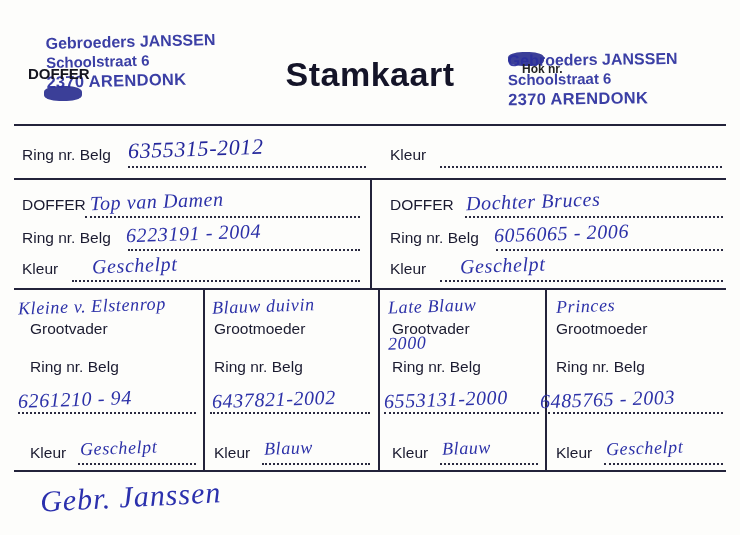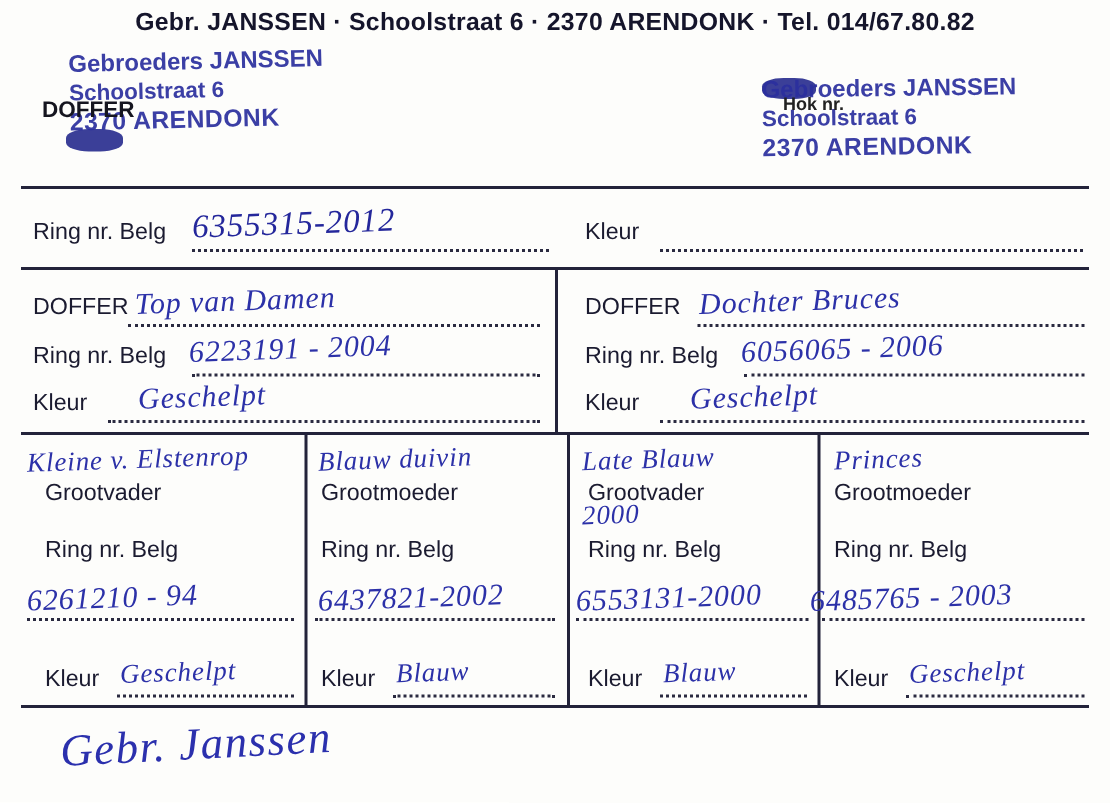--- a/index.html
+++ b/index.html
@@ -153,21 +153,21 @@
     transform: rotate(-3deg);
     letter-spacing: 1px;
     white-space: nowrap;
   }
 </style>
 </head>
 <body>
 
 <div class="card">
 
-  <div class="header-line">Gebr. JANSSEN · Schoolstraat 6 · 2370 ARENDONK · Tel. 014/67.80.82</div>
+  <div class="title">Stamkaart</div>
 
   <div class="blot b1"></div>
   <div class="stamp left">
     <div>Gebroeders JANSSEN</div>
     <div class="s-line2">Schoolstraat 6</div>
     <div class="s-line3">2370  ARENDONK</div>
   </div>
   <div class="stamp-dark doffer">DOFFER</div>
 
   <div class="blot b2"></div>

